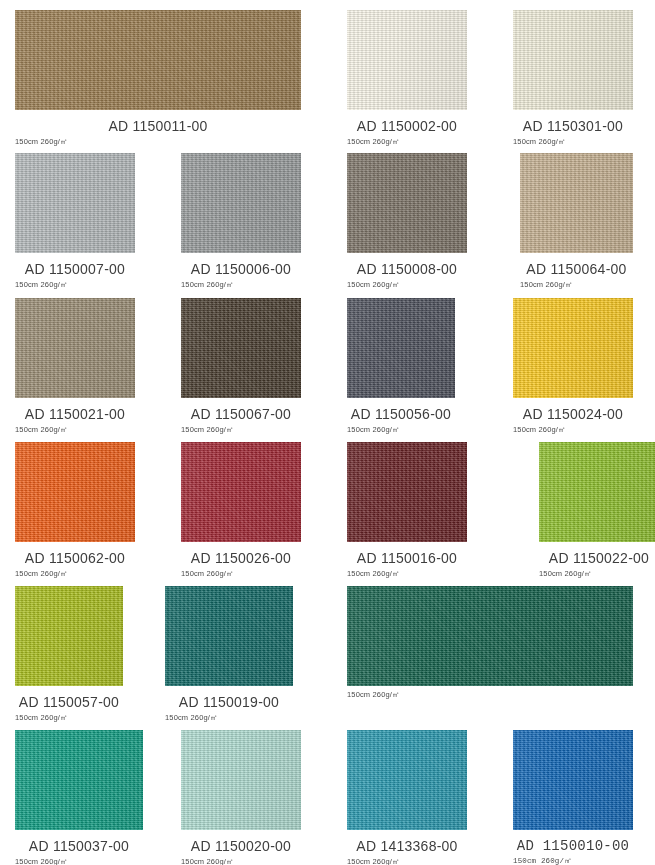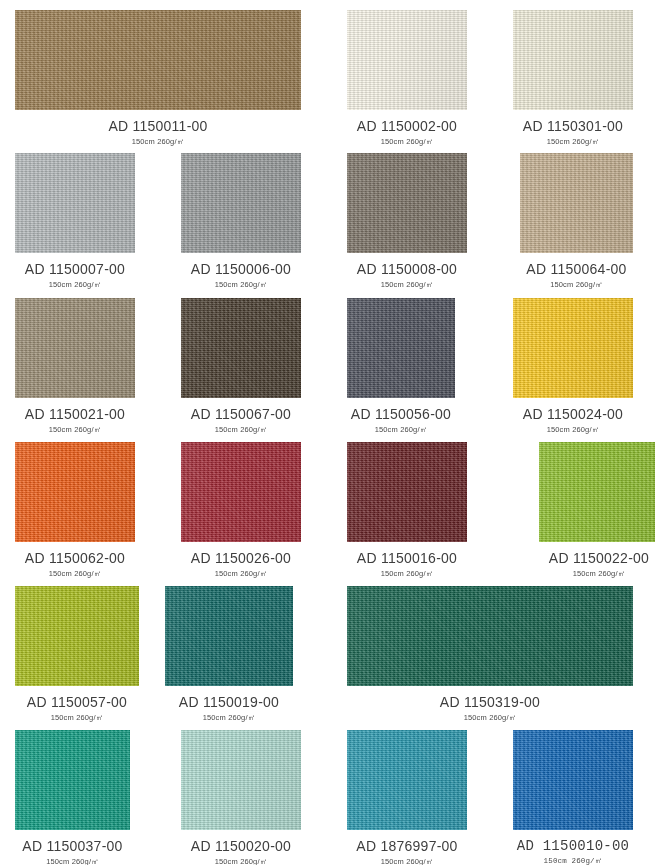--- a/index.html
+++ b/index.html
@@ -87,21 +87,21 @@
     text-align: center;
     font-size: 14px;
     color: #3e3e3e;
     letter-spacing: 0.25px;
     line-height: 1;
     white-space: nowrap;
   }
 
   .swatch-spec {
     margin-top: 5px;
-    text-align: center;
+    text-align: left;
     font-size: 7.5px;
     color: #4a4a4a;
     letter-spacing: 0.15px;
     line-height: 1;
     white-space: nowrap;
   }
 </style>
 </head>
 <body>
 
@@ -234,21 +234,21 @@
     </div>
     <div class="swatch-cell" style="left: 539px; top: 442px; width: 120px;">
       <div class="swatch-chip" style="background-color: rgb(140, 190, 42);">
         <div class="weave"></div>
         <div class="weave-dots"></div>
         <div class="sheen"></div>
       </div>
       <div class="swatch-label">AD 1150022-00</div>
       <div class="swatch-spec">150cm  260g/㎡</div>
     </div>
-    <div class="swatch-cell" style="left: 15px; top: 586px; width: 124px;">
+    <div class="swatch-cell" style="left: 15px; top: 586px; width: 108px;">
       <div class="swatch-chip" style="background-color: rgb(167, 188, 25);">
         <div class="weave"></div>
         <div class="weave-dots"></div>
         <div class="sheen"></div>
       </div>
       <div class="swatch-label">AD 1150057-00</div>
       <div class="swatch-spec">150cm  260g/㎡</div>
     </div>
     <div class="swatch-cell" style="left: 165px; top: 586px; width: 128px;">
       <div class="swatch-chip" style="background-color: rgb(14, 102, 99);">
@@ -258,24 +258,23 @@
       </div>
       <div class="swatch-label">AD 1150019-00</div>
       <div class="swatch-spec">150cm  260g/㎡</div>
     </div>
     <div class="swatch-cell" style="left: 347px; top: 586px; width: 286px;">
       <div class="swatch-chip" style="background-color: rgb(16, 94, 72);">
         <div class="weave"></div>
         <div class="weave-dots"></div>
         <div class="sheen"></div>
       </div>
-      <div class="swatch-label">AD 1150319-00</div>
-      <div class="swatch-spec">150cm  260g/㎡</div>
-    </div>
-    <div class="swatch-cell" style="left: 15px; top: 730px; width: 115px;">
+      <div class="swatch-spec">150cm  260g/㎡</div>
+    </div>
+    <div class="swatch-cell" style="left: 15px; top: 730px; width: 128px;">
       <div class="swatch-chip" style="background-color: rgb(12, 155, 128);">
         <div class="weave"></div>
         <div class="weave-dots"></div>
         <div class="sheen"></div>
       </div>
       <div class="swatch-label">AD 1150037-00</div>
       <div class="swatch-spec">150cm  260g/㎡</div>
     </div>
     <div class="swatch-cell" style="left: 181px; top: 730px; width: 120px;">
       <div class="swatch-chip" style="background-color: rgb(174, 219, 208);">
@@ -285,21 +284,21 @@
       </div>
       <div class="swatch-label">AD 1150020-00</div>
       <div class="swatch-spec">150cm  260g/㎡</div>
     </div>
     <div class="swatch-cell" style="left: 347px; top: 730px; width: 120px;">
       <div class="swatch-chip" style="background-color: rgb(37, 150, 173);">
         <div class="weave"></div>
         <div class="weave-dots"></div>
         <div class="sheen"></div>
       </div>
-      <div class="swatch-label">AD 1876997-00</div>
+      <div class="swatch-label">AD 1413368-00</div>
       <div class="swatch-spec">150cm  260g/㎡</div>
     </div>
     <div class="swatch-cell" style="left: 513px; top: 730px; width: 120px; font-family: Liberation Mono, monospace;">
       <div class="swatch-chip" style="background-color: rgb(13, 99, 180);">
         <div class="weave"></div>
         <div class="weave-dots"></div>
         <div class="sheen"></div>
       </div>
       <div class="swatch-label">AD 1150010-00</div>
       <div class="swatch-spec">150cm  260g/㎡</div>

